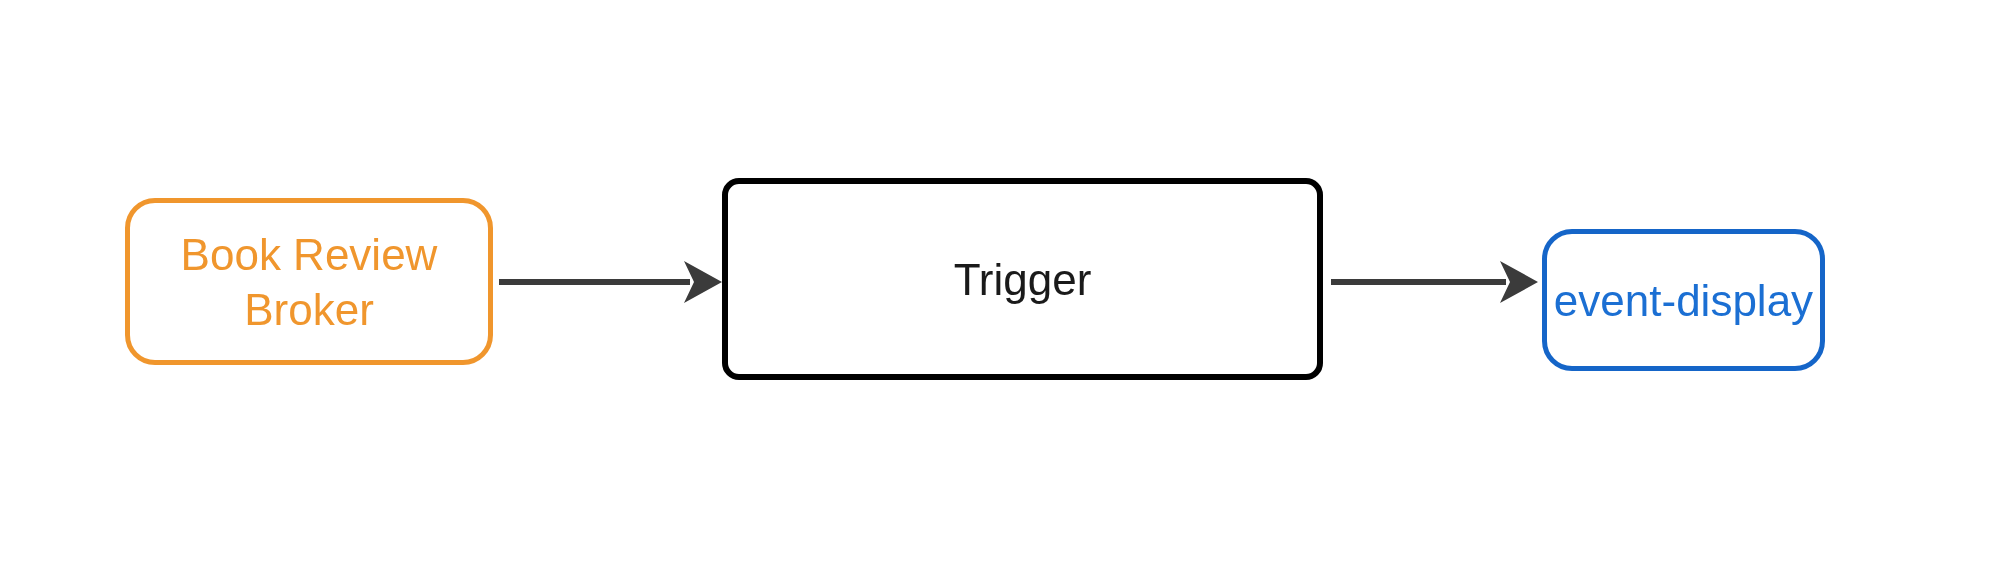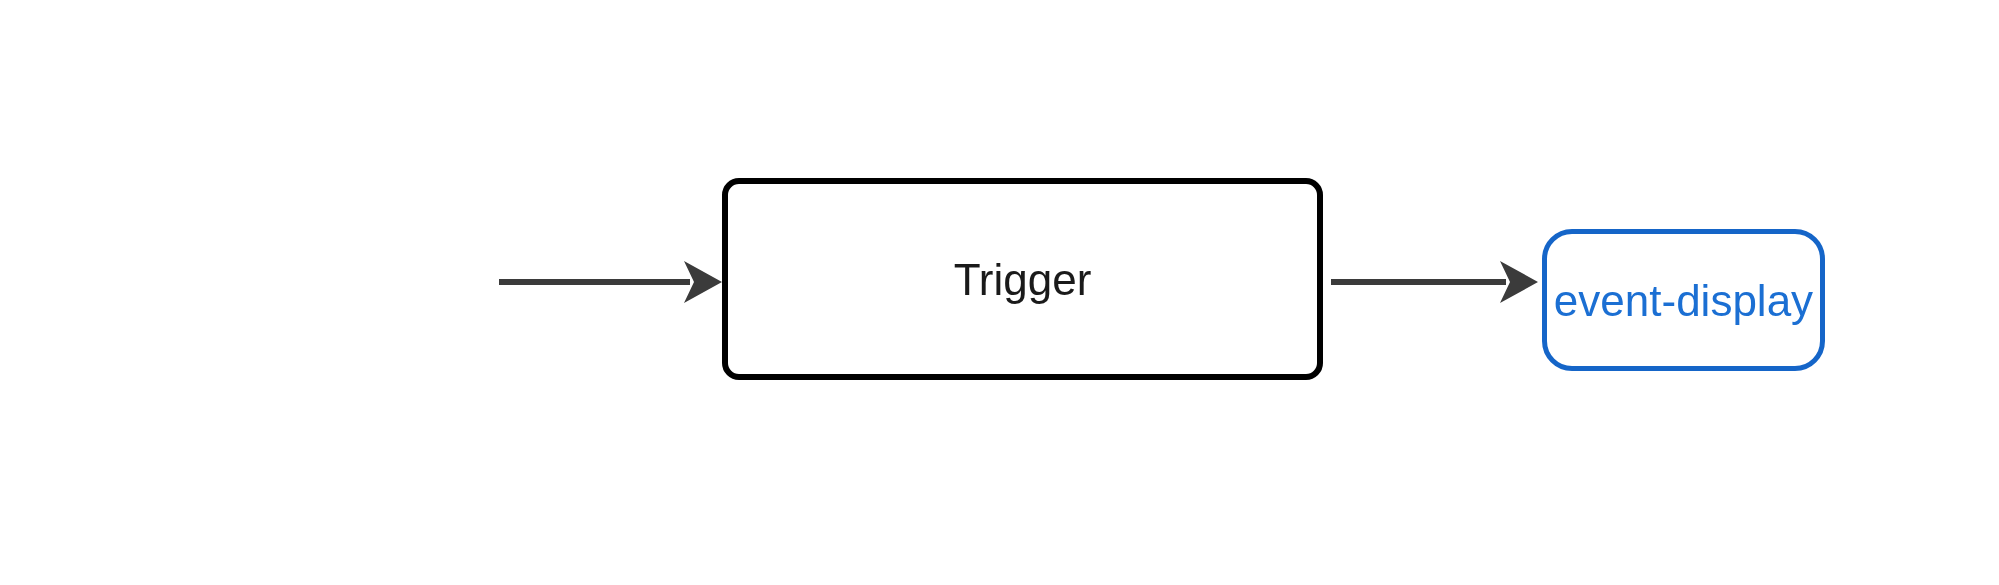--- a/index.html
+++ b/index.html
@@ -69,20 +69,24 @@
     <g>
       <line x1="499" y1="282" x2="690" y2="282" stroke="#3B3B3B" stroke-width="6"></line>
       <path d="M 684 261 L 722 282 L 684 303 L 694 282 Z" fill="#3B3B3B"></path>
     </g>
     <g>
       <line x1="1331" y1="282" x2="1506" y2="282" stroke="#3B3B3B" stroke-width="6"></line>
       <path d="M 1500 261 L 1538 282 L 1500 303 L 1510 282 Z" fill="#3B3B3B"></path>
     </g>
   </svg>
 
+  <div class="node node-broker">
+    <span class="node-label-line">Book Review</span>
+    <span class="node-label-line">Broker</span>
+  </div>
 
   <div class="node node-trigger">
     <span class="node-label-line">Trigger</span>
   </div>
 
   <div class="node node-display">
     <span class="node-label-line">event-display</span>
   </div>
 
 </div>

